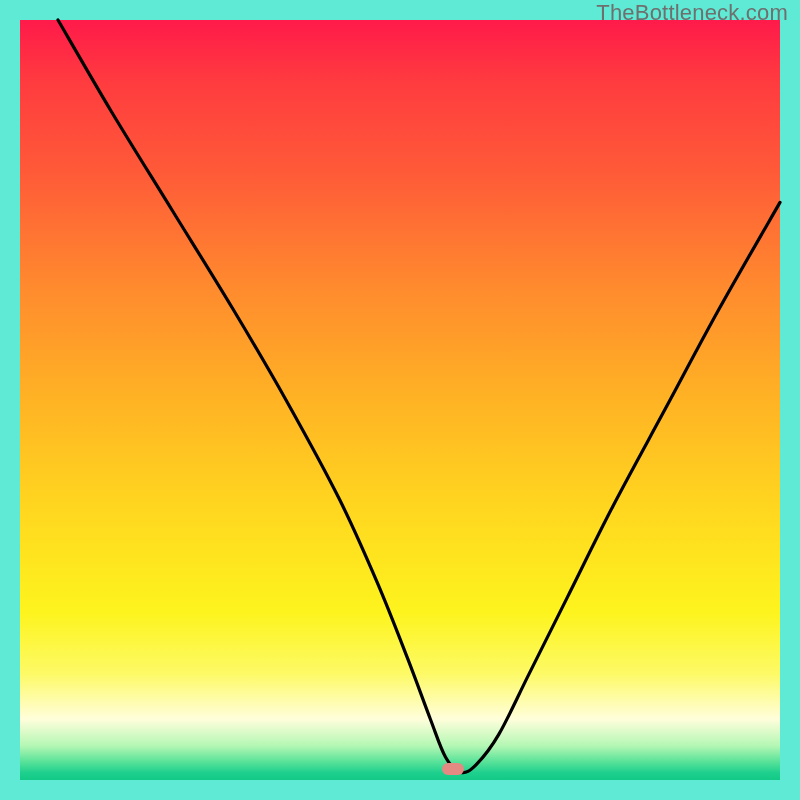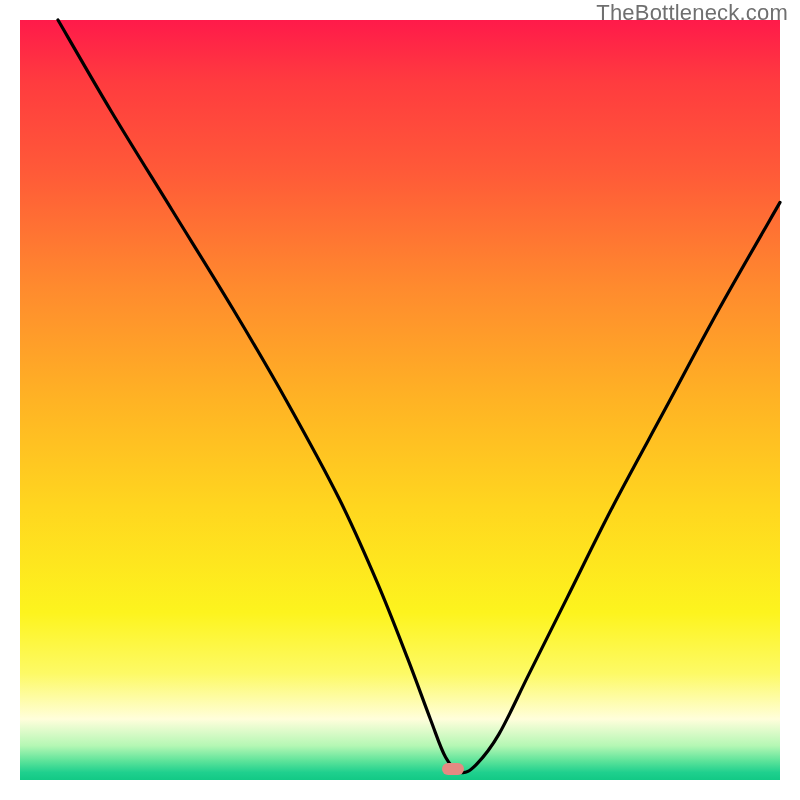--- a/index.html
+++ b/index.html
@@ -8,21 +8,21 @@
     width: 800px;
     height: 800px;
     background: #000;
     font-family: Arial, Helvetica, sans-serif;
     overflow: hidden;
   }
   .frame {
     position: relative;
     width: 800px;
     height: 800px;
-    background: #ffffff;
+    background: #5eead4;
   }
   .plot-area {
     position: absolute;
     left: 20px;
     top: 20px;
     width: 760px;
     height: 760px;
     
     background: linear-gradient(
       to bottom,

